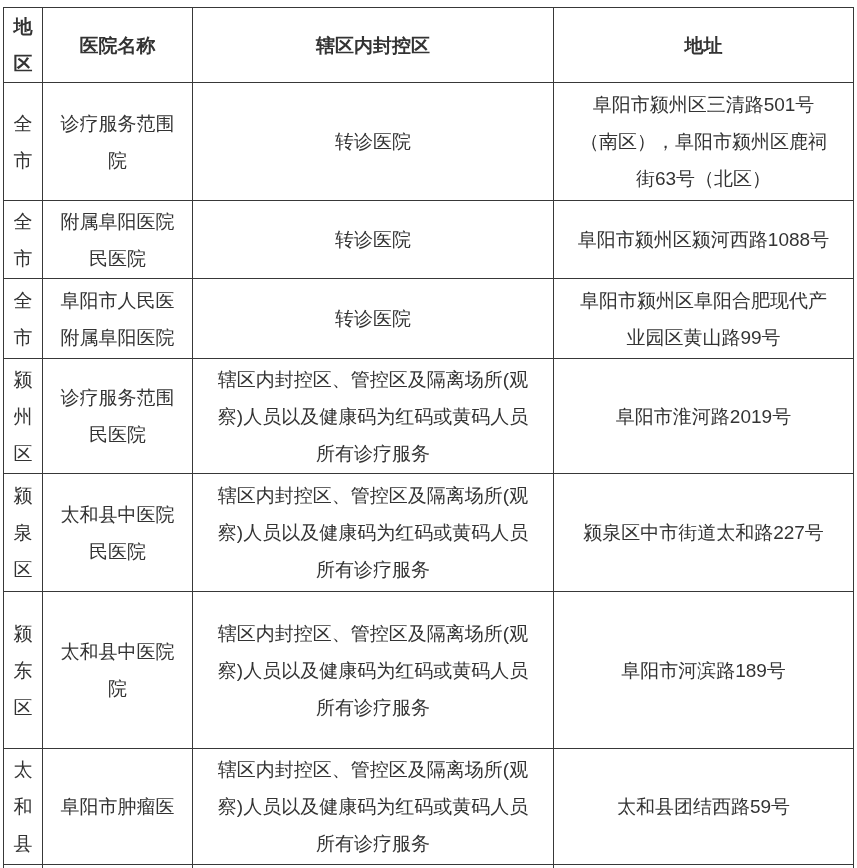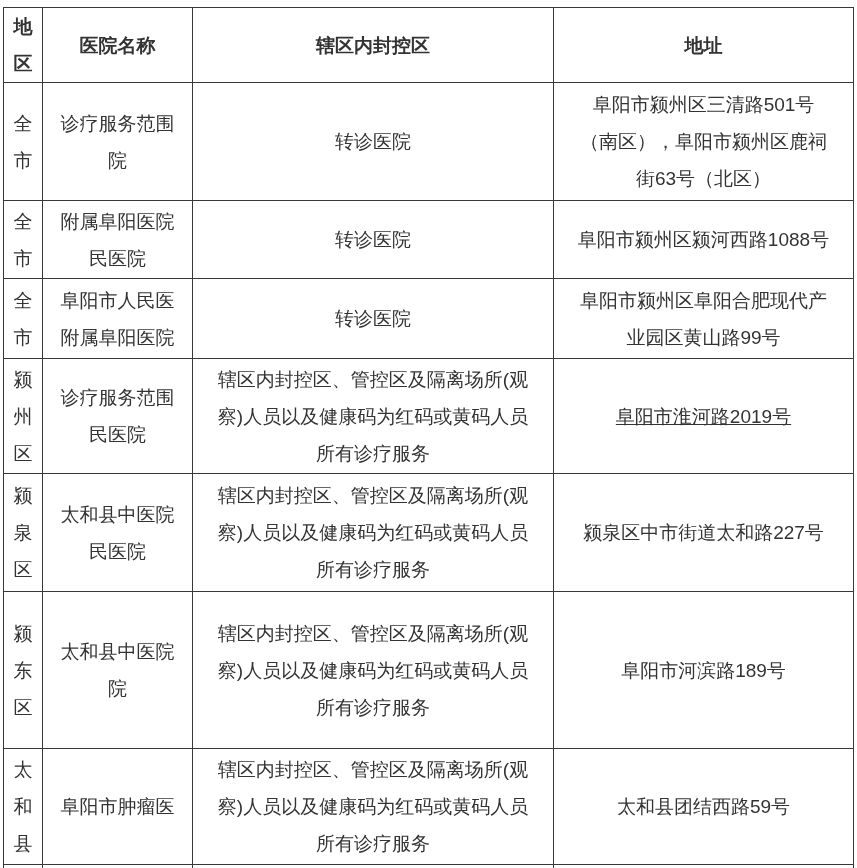--- a/index.html
+++ b/index.html
@@ -37,21 +37,21 @@
   tr.h-head  { height: 65px; }
   tr.h-r1 { height: 118px; }
   tr.h-r2 { height: 78px;  }
   tr.h-r3 { height: 80px;  }
   tr.h-r4 { height: 115px; }
   tr.h-r5 { height: 118px; }
   tr.h-r6 { height: 157px; }
   tr.h-r7 { height: 116px; }
   tr.h-sliver { height: 40px; }
   
-  td.addr-low  { vertical-align: top; padding-top: 61px; text-decoration: underline; }
+  td.addr-low  { vertical-align: top; padding-top: 61px; }
   td.addr-high { vertical-align: top; padding-top: 21px; }
 </style>
 </head>
 <body>
 
 <div id="viewport">
   <table class="hosp">
     <colgroup>
       <col style="width:39px">
       <col style="width:150px">

